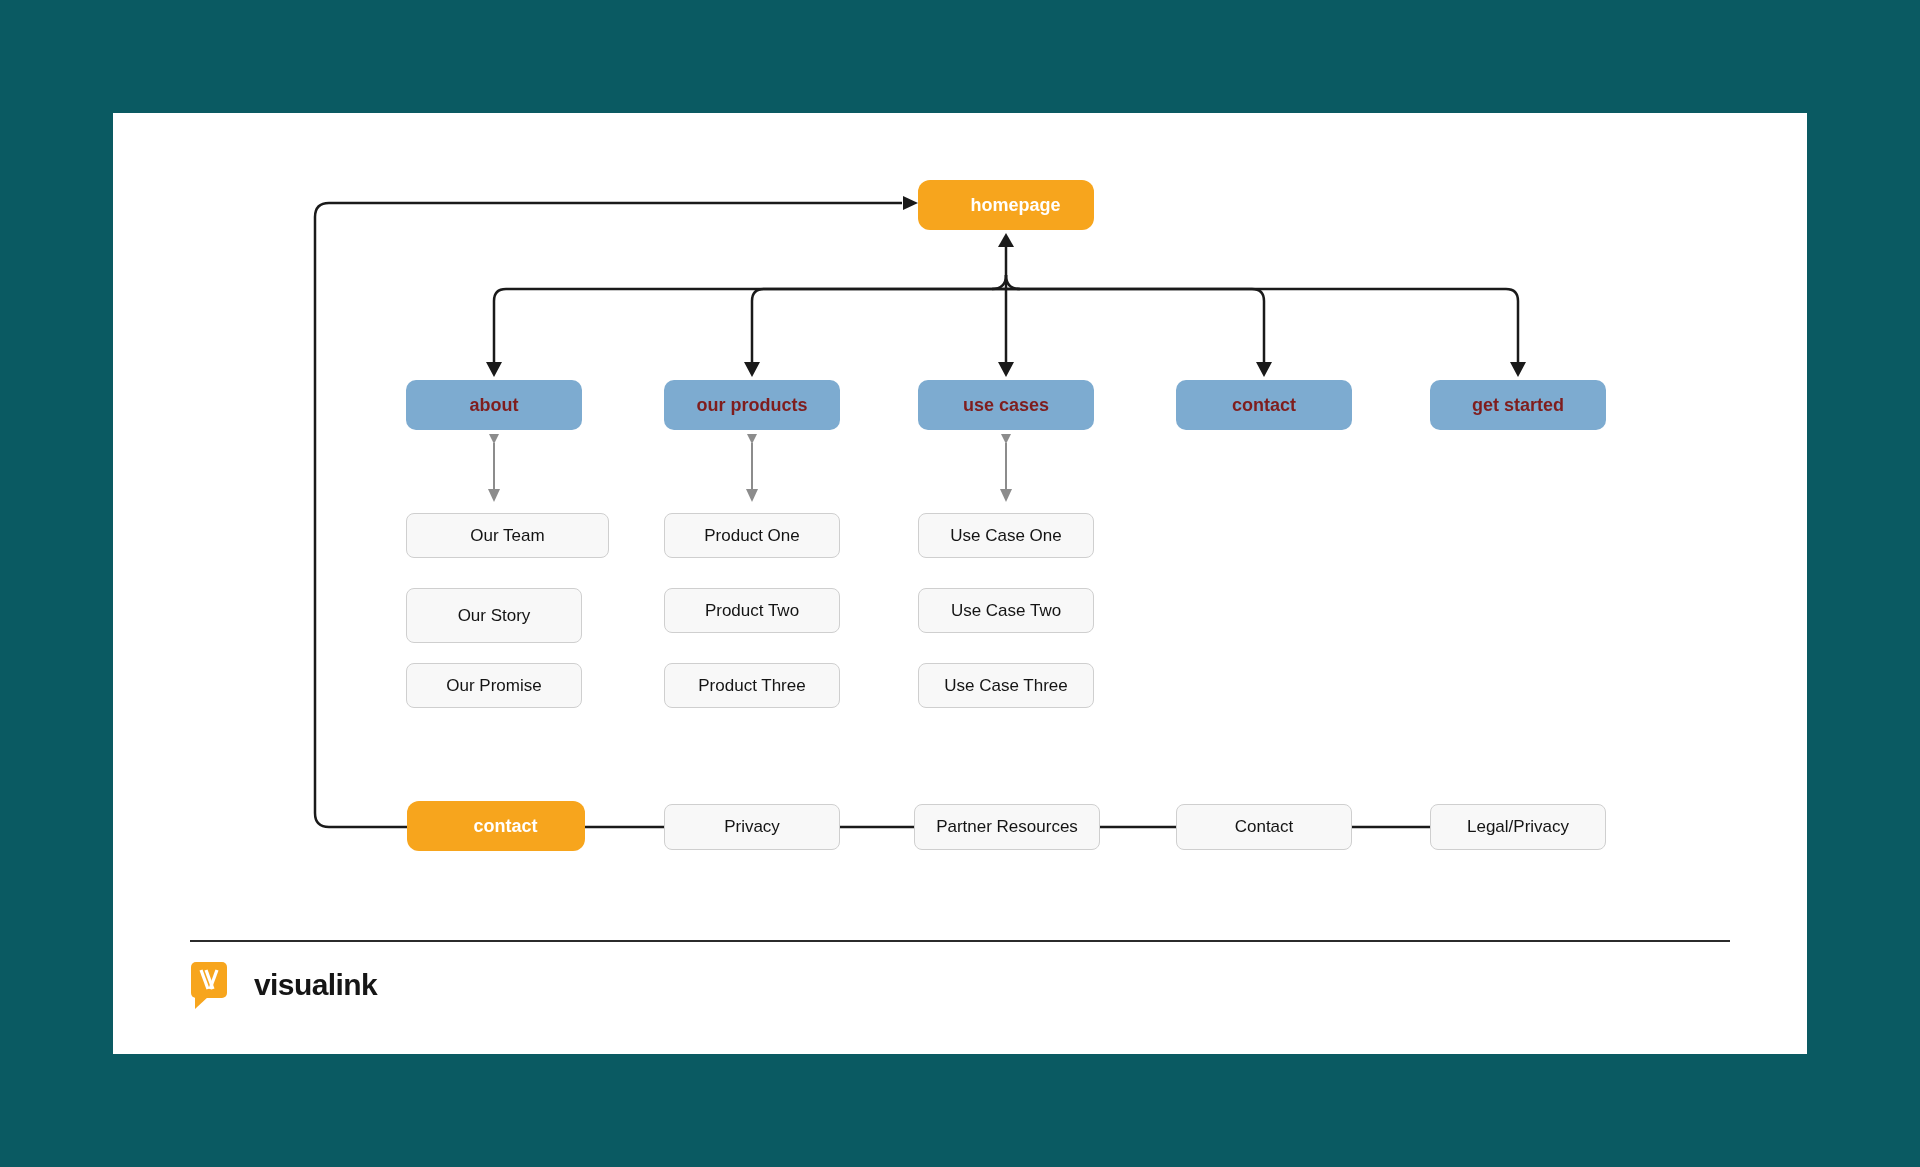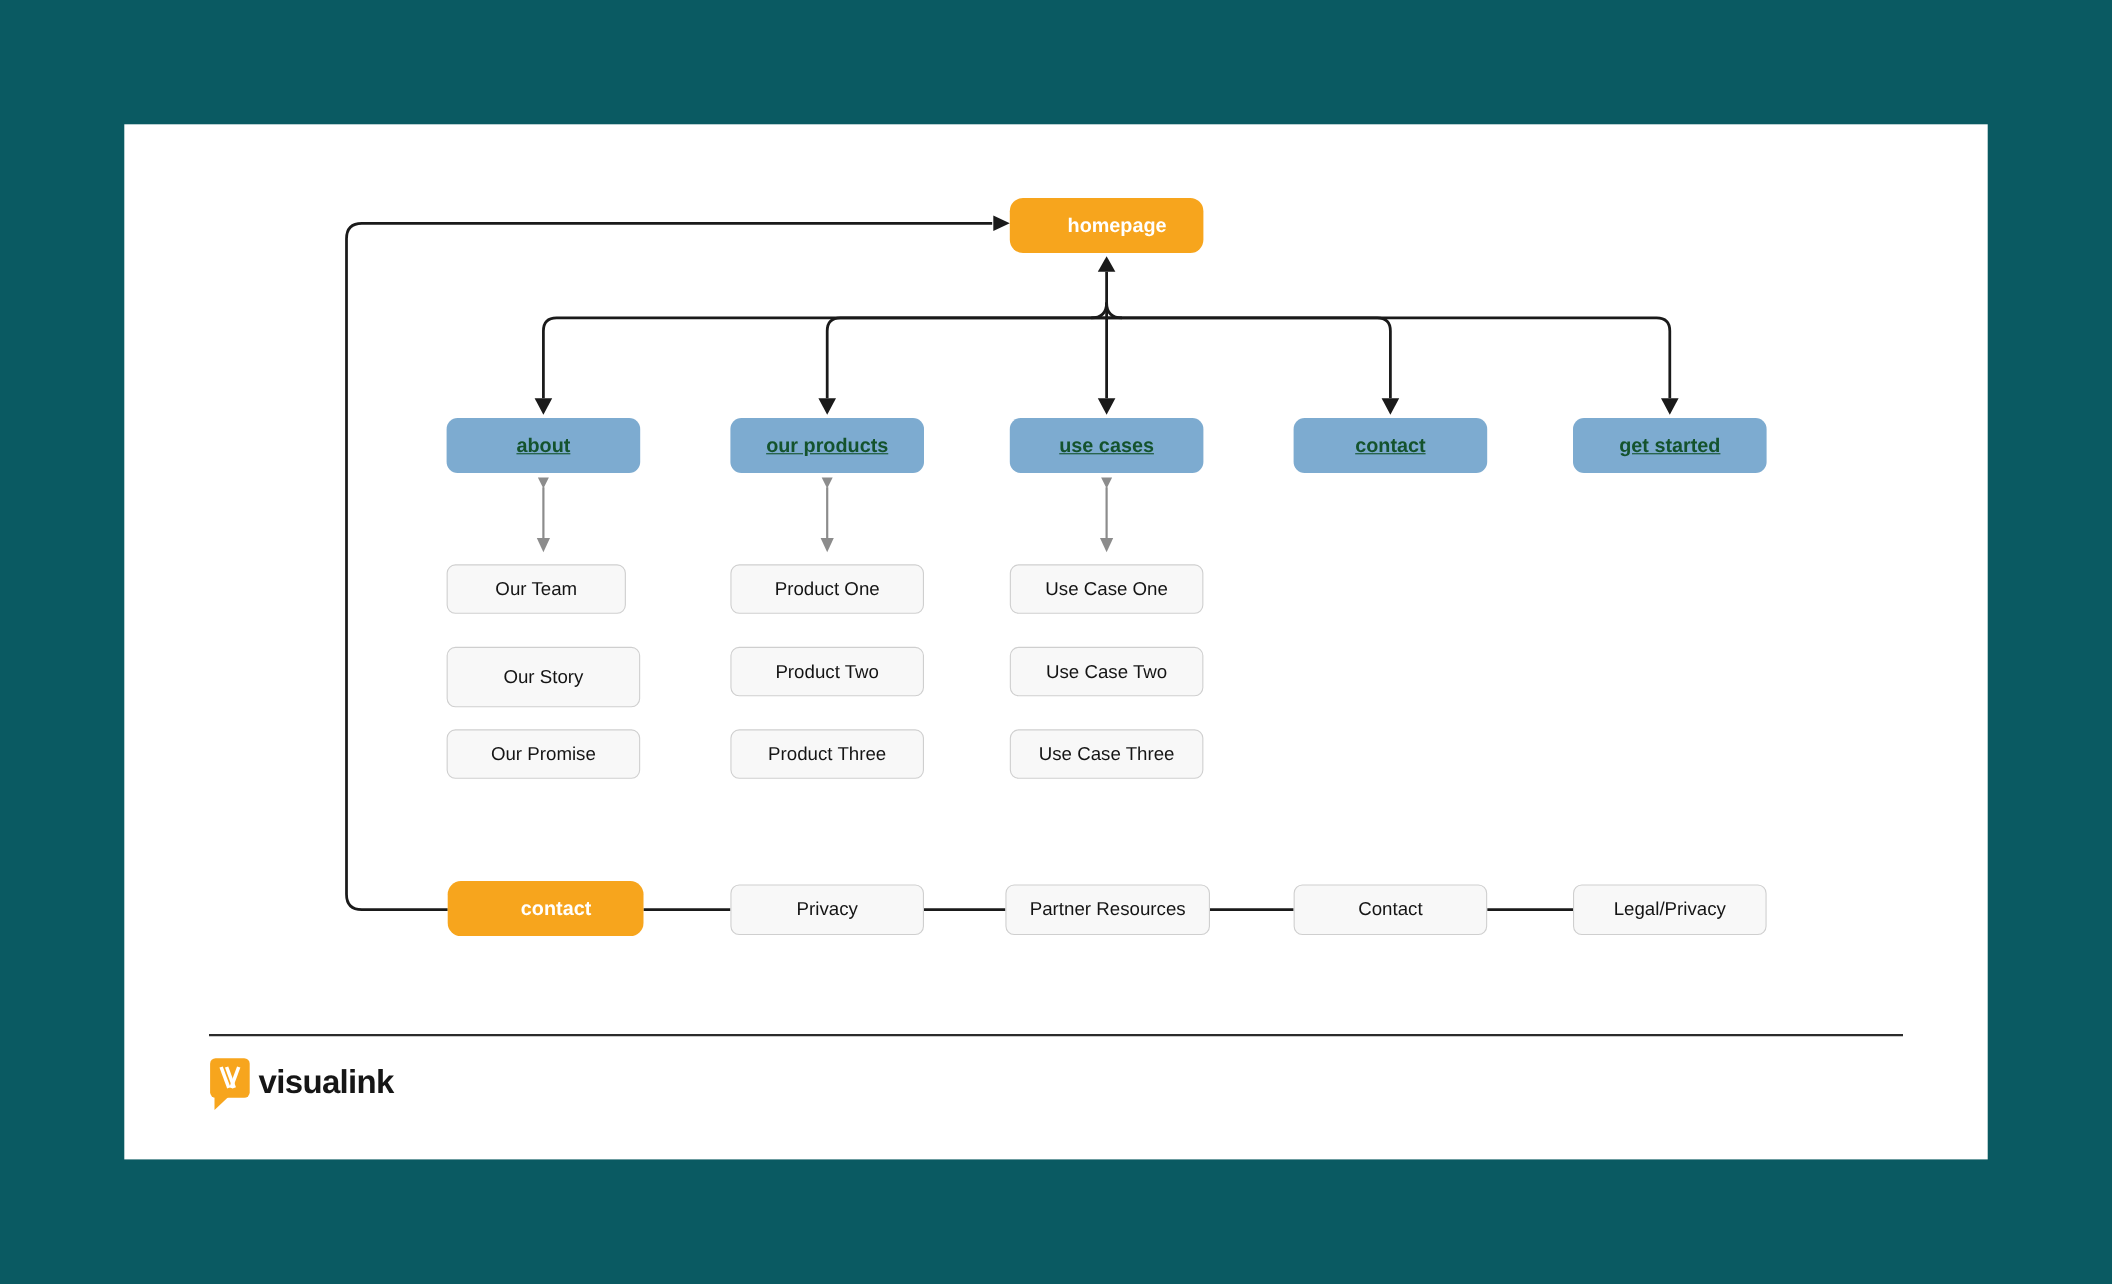--- a/index.html
+++ b/index.html
@@ -42,40 +42,39 @@
   .node.root, .node.footer-main {
     background: #F7A51D;
     color: #FFFFFF;
     font-weight: bold;
     font-size: 18px;
     border-radius: 12px;
     padding-left: 19px;
   }
   .node.section {
     background: #7DABD0;
-    color: #14532d;
+    color: #7f1d1d;
     font-weight: bold;
     font-size: 18px;
     border-radius: 10px;
-    text-decoration: underline;
   }
   .node.leaf {
     background: #F8F8F8;
     border: 1.5px solid #CFCFCF;
     border-radius: 8px;
     color: #141414;
     font-size: 17px;
   }
   #brand {
     position: absolute;
     left: 189px;
     top: 960px;
     display: flex;
     align-items: center;
-    gap: 6px;
+    gap: 25px;
   }
   #brand .wordmark {
     font-size: 30px;
     font-weight: bold;
     color: #161616;
     letter-spacing: -0.6px;
   }
 </style>
 </head>
 <body>
@@ -124,21 +123,21 @@
   </svg>
 
   <div class="node root" style="left:918px;top:180px;width:176px;height:50px">homepage</div>
 
   <div class="node section" style="left:406px;top:380px;width:176px;height:50px">about</div>
   <div class="node section" style="left:664px;top:380px;width:176px;height:50px">our products</div>
   <div class="node section" style="left:918px;top:380px;width:176px;height:50px">use cases</div>
   <div class="node section" style="left:1176px;top:380px;width:176px;height:50px">contact</div>
   <div class="node section" style="left:1430px;top:380px;width:176px;height:50px">get started</div>
 
-  <div class="node leaf" style="left:406px;top:513px;width:163px;height:45px">Our Team</div>
+  <div class="node leaf" style="left:406px;top:513px;width:203px;height:45px">Our Team</div>
   <div class="node leaf" style="left:406px;top:588px;width:176px;height:55px">Our Story</div>
   <div class="node leaf" style="left:406px;top:663px;width:176px;height:45px">Our Promise</div>
 
   <div class="node leaf" style="left:664px;top:513px;width:176px;height:45px">Product One</div>
   <div class="node leaf" style="left:664px;top:588px;width:176px;height:45px">Product Two</div>
   <div class="node leaf" style="left:664px;top:663px;width:176px;height:45px">Product Three</div>
 
   <div class="node leaf" style="left:918px;top:513px;width:176px;height:45px">Use Case One</div>
   <div class="node leaf" style="left:918px;top:588px;width:176px;height:45px">Use Case Two</div>
   <div class="node leaf" style="left:918px;top:663px;width:176px;height:45px">Use Case Three</div>

